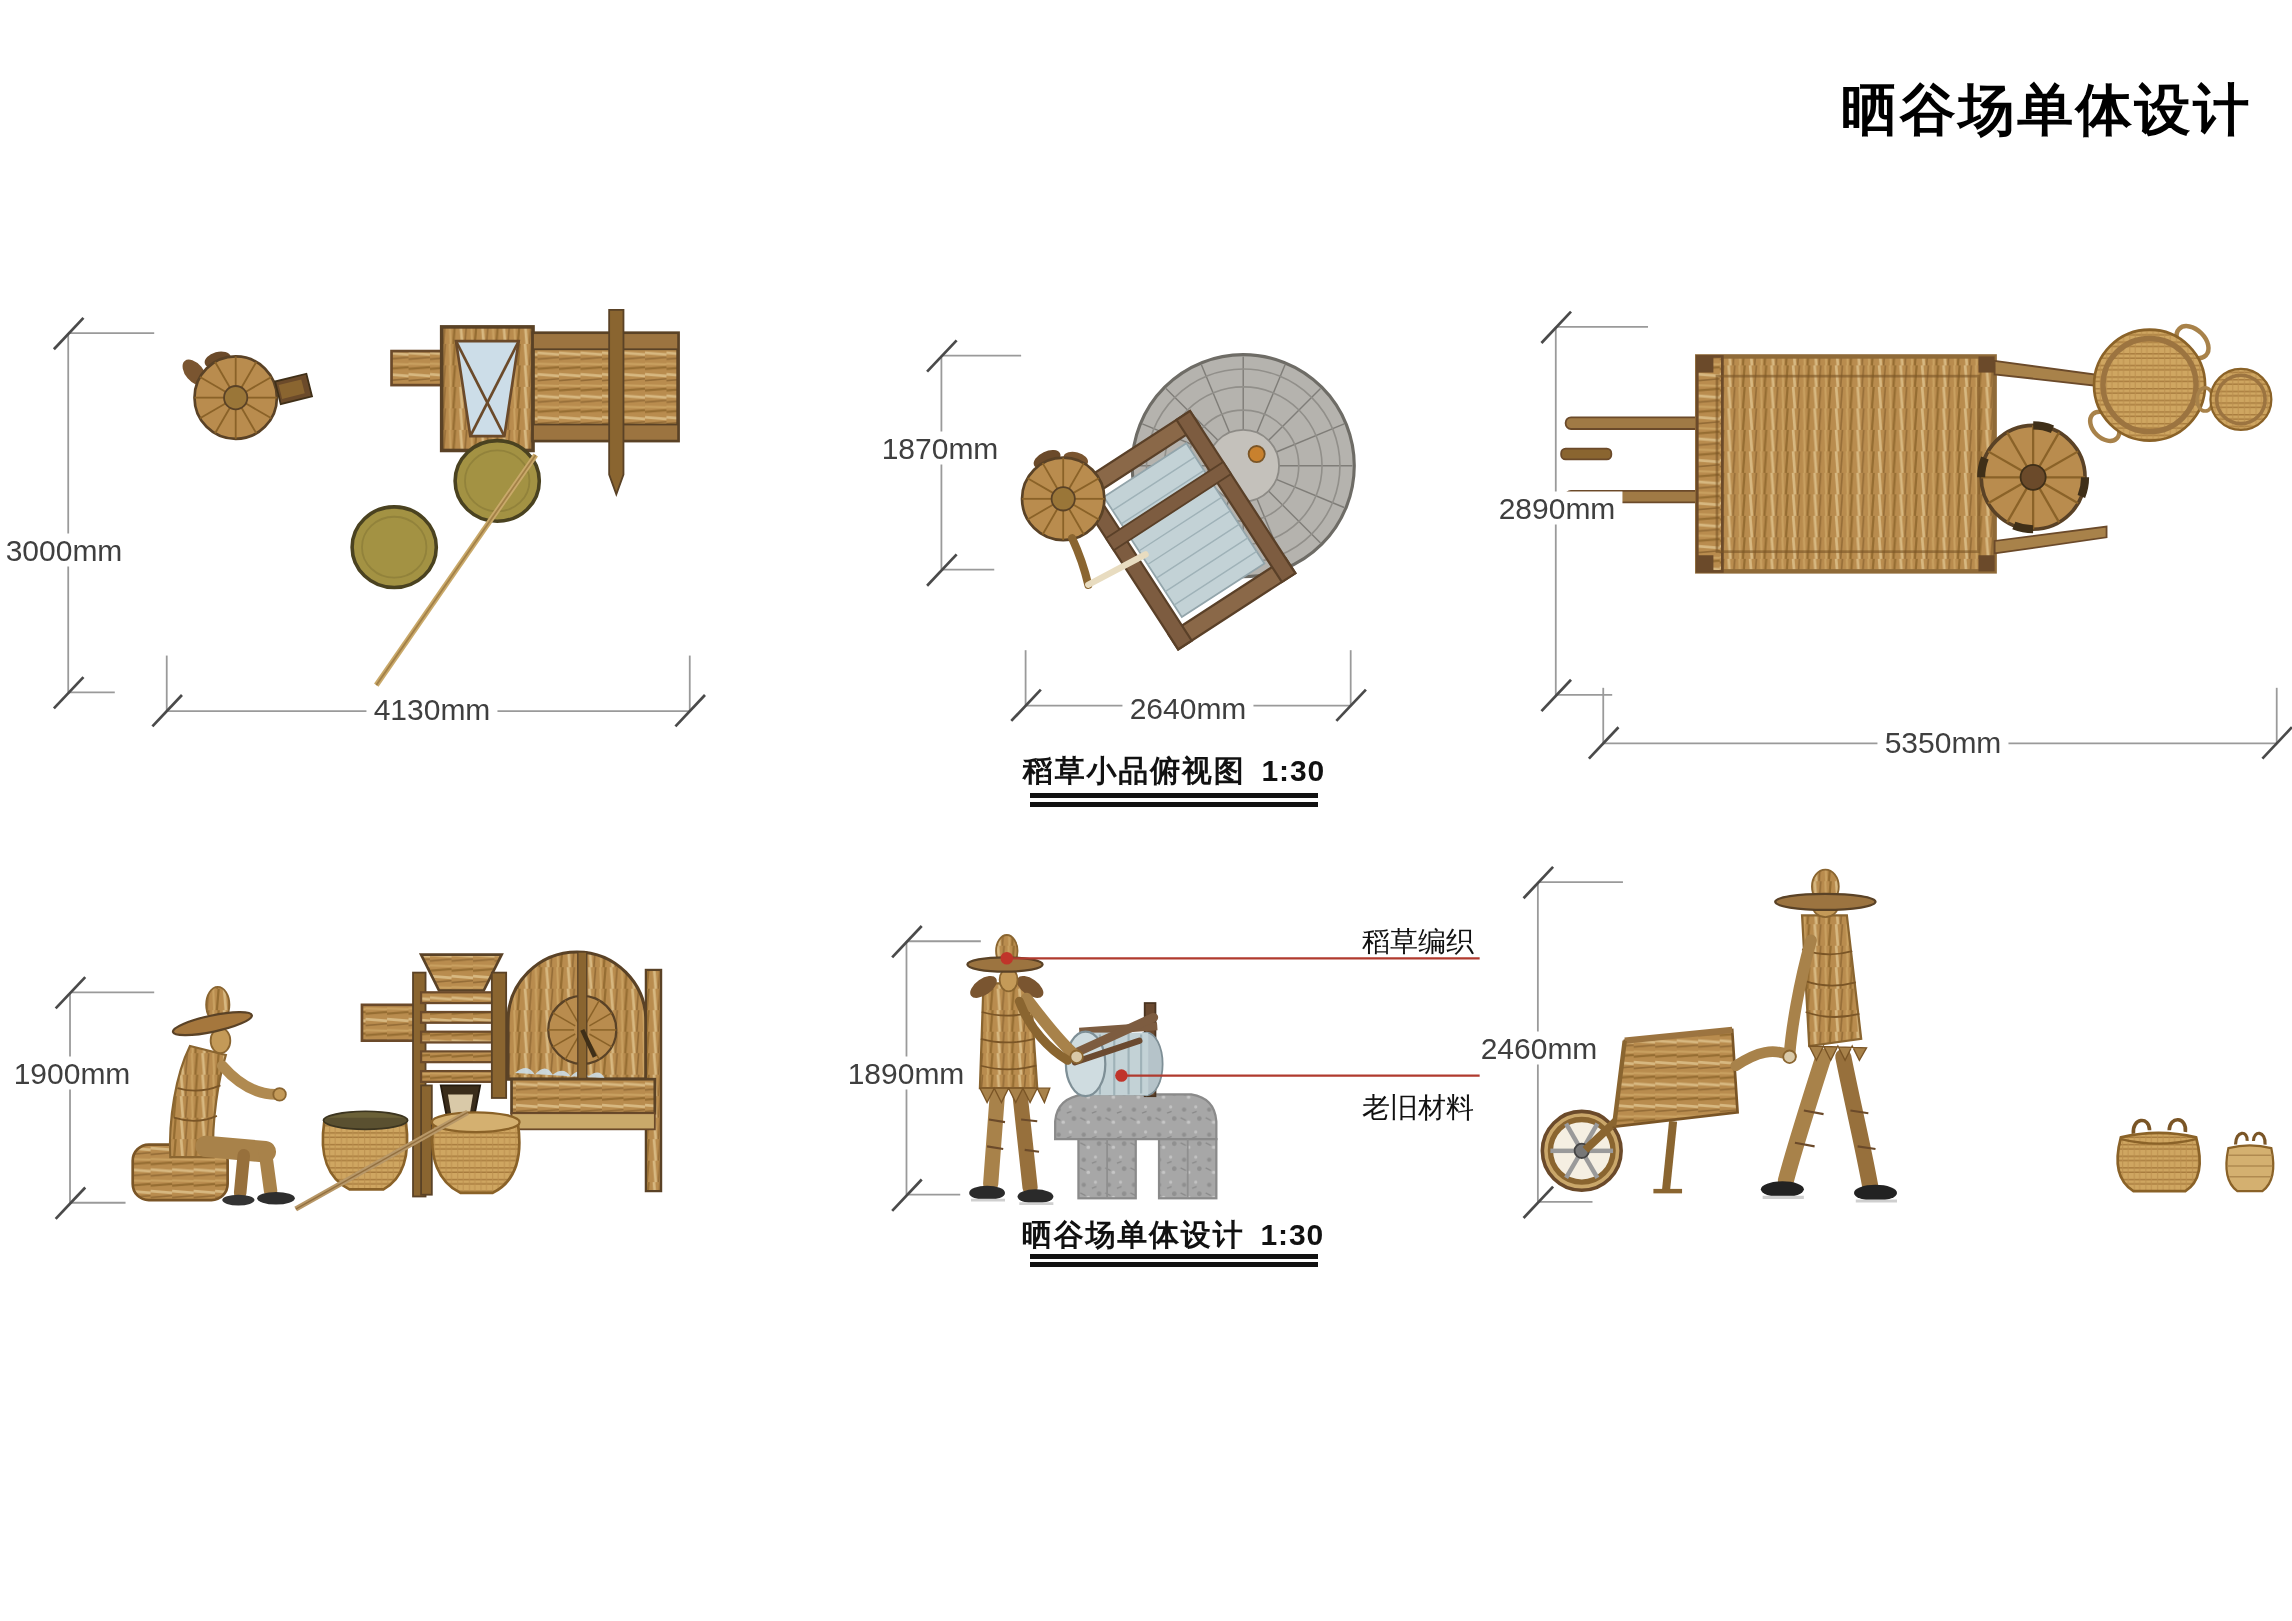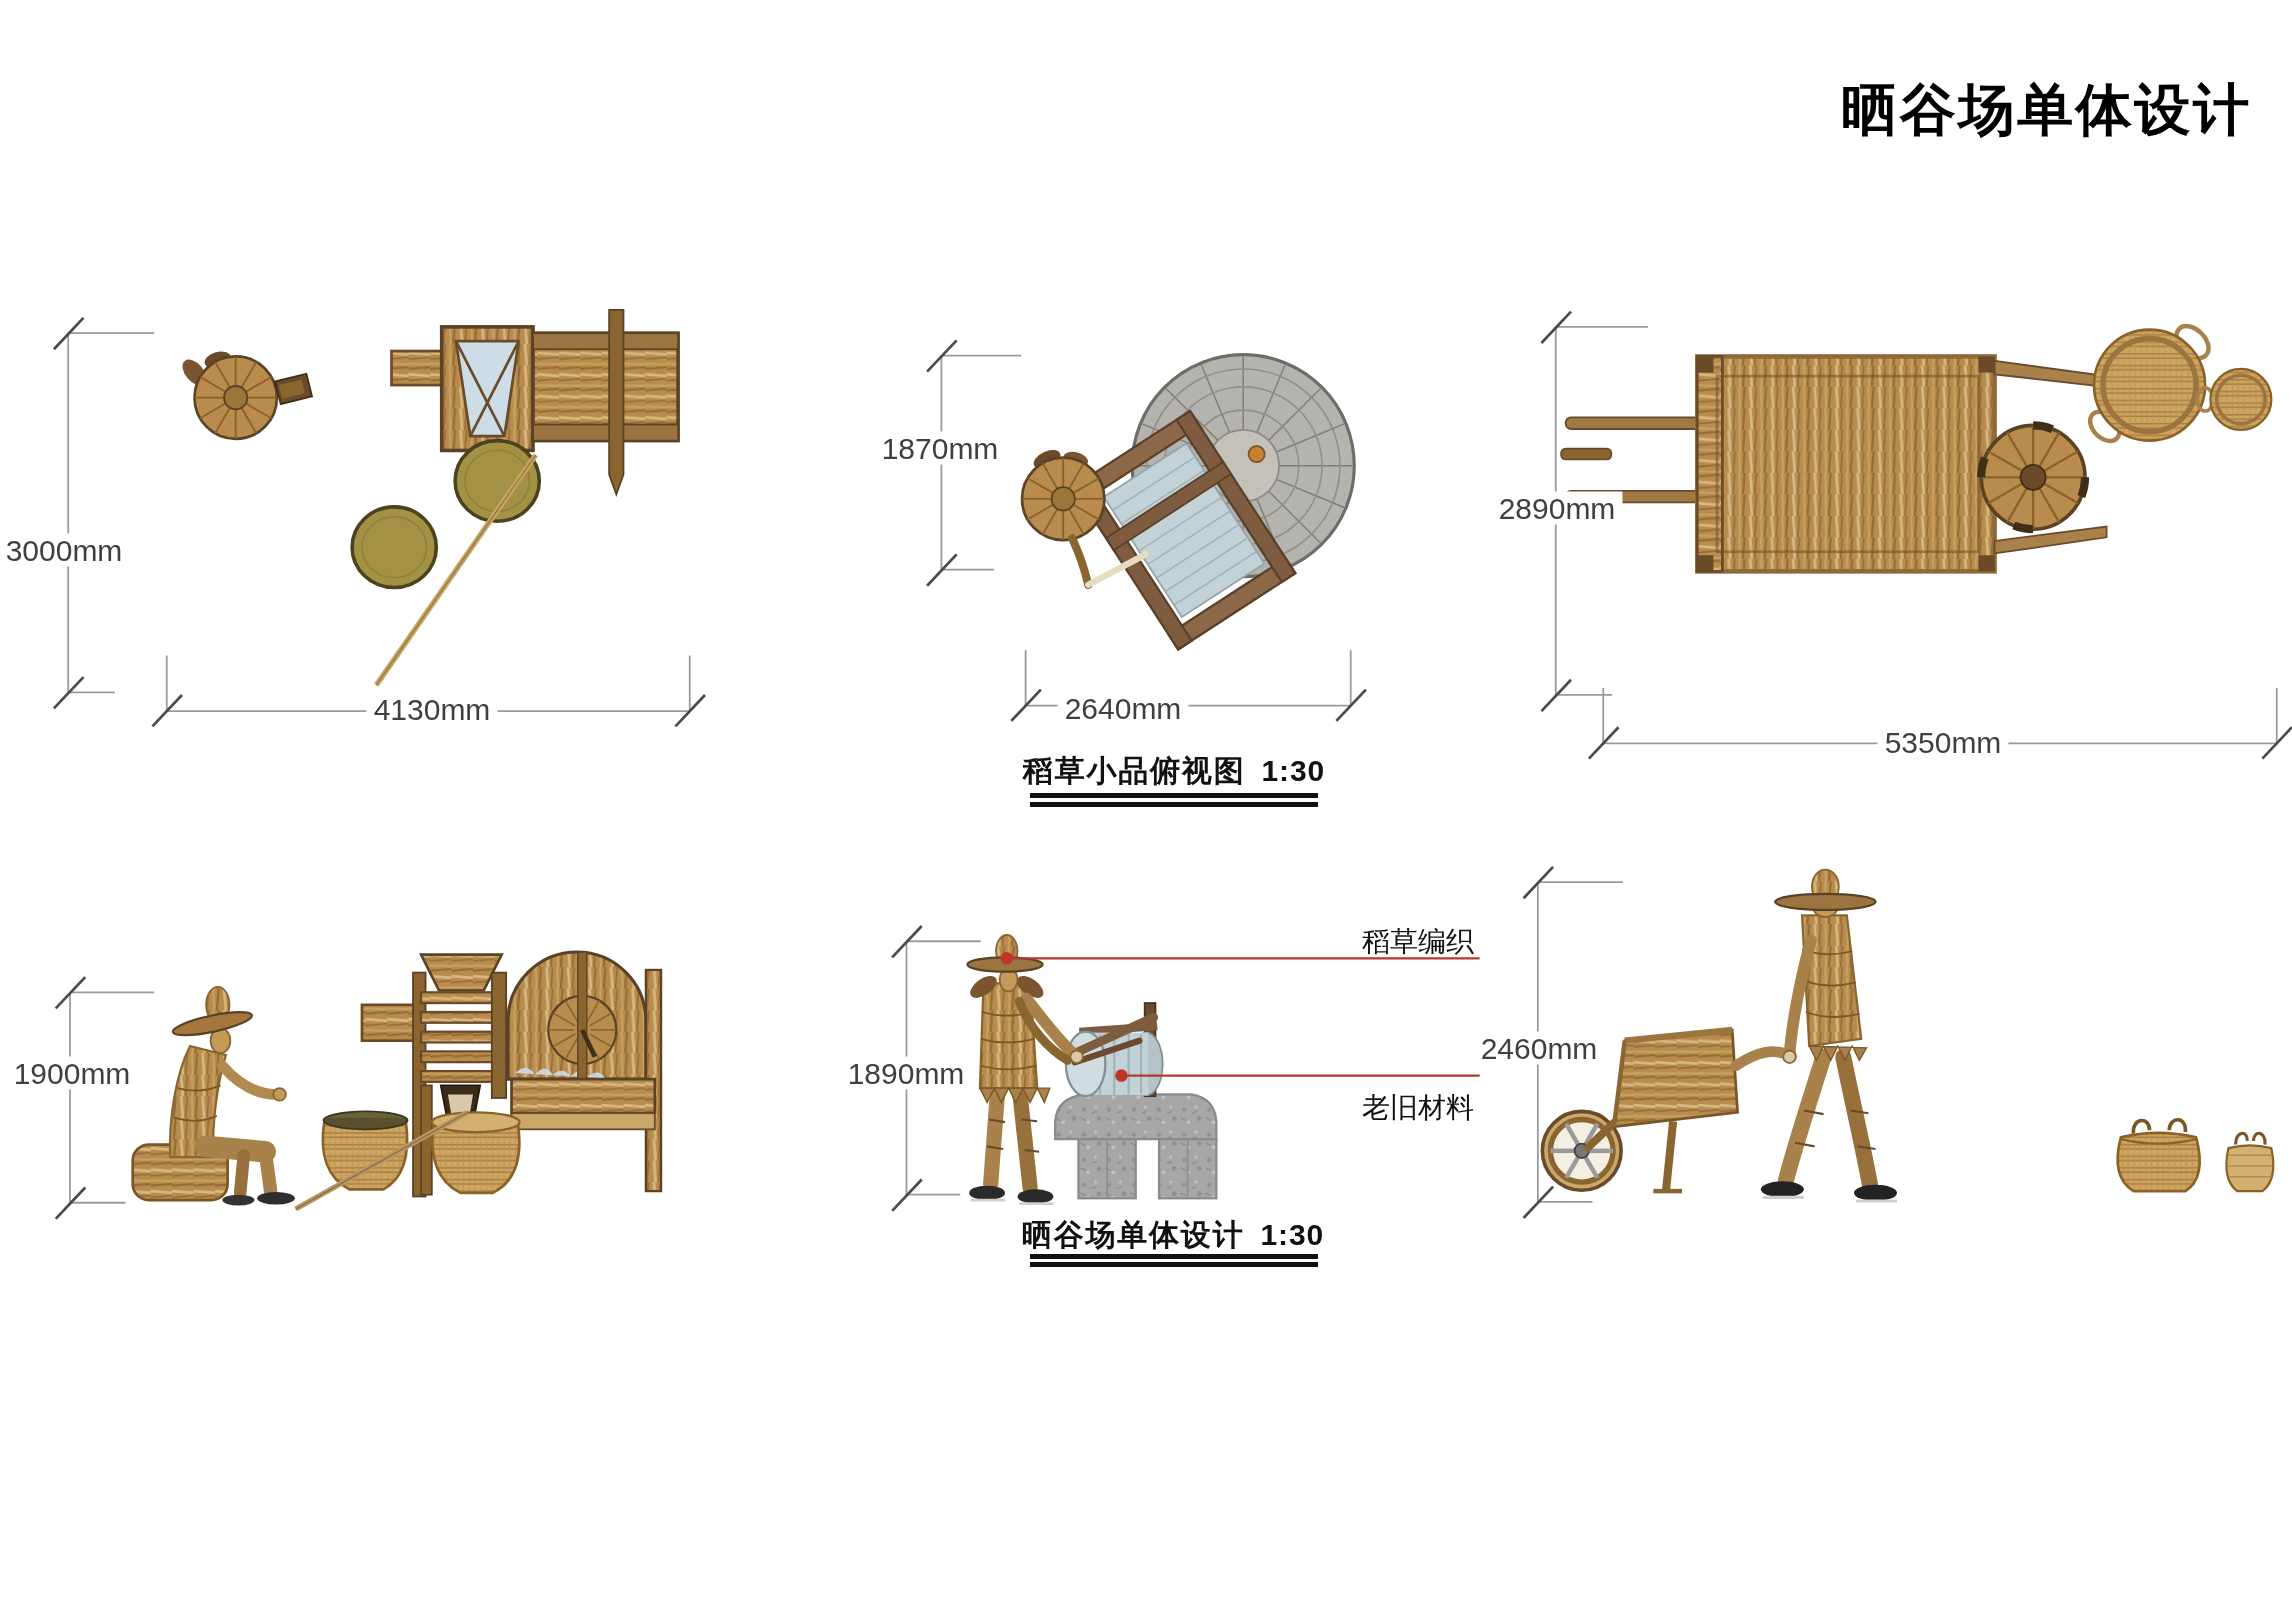--- a/index.html
+++ b/index.html
@@ -415,21 +415,21 @@
         <path d="M2488 1290 h49 M2487 1302 h50 M2489 1314 h47" stroke="#b08a50" stroke-width="1.6"></path>
       </g>
     </g>
   </svg>
 
   <div class="title">晒谷场单体设计</div>
 
   <div class="label dim-label" style="left:64px;top:550px">3000mm</div>
   <div class="label dim-label" style="left:432px;top:709px">4130mm</div>
   <div class="label dim-label" style="left:940px;top:448px">1870mm</div>
-  <div class="label dim-label" style="left:1123px;top:708px">2640mm</div>
+  <div class="label dim-label" style="left:1188px;top:708px">2640mm</div>
   <div class="label dim-label" style="left:1557px;top:508px">2890mm</div>
   <div class="label dim-label" style="left:1943px;top:742px">5350mm</div>
   <div class="label dim-label" style="left:72px;top:1073px">1900mm</div>
   <div class="label dim-label" style="left:906px;top:1073px">1890mm</div>
   <div class="label dim-label" style="left:1539px;top:1048px">2460mm</div>
 
   <div class="label caption" style="left:1174px;top:771px">
     <span>稻草小品俯视图</span><span class="scale">1:30</span>
   </div>
   <div class="caption-bar" style="left:1030px;top:793px;width:288px"></div>

